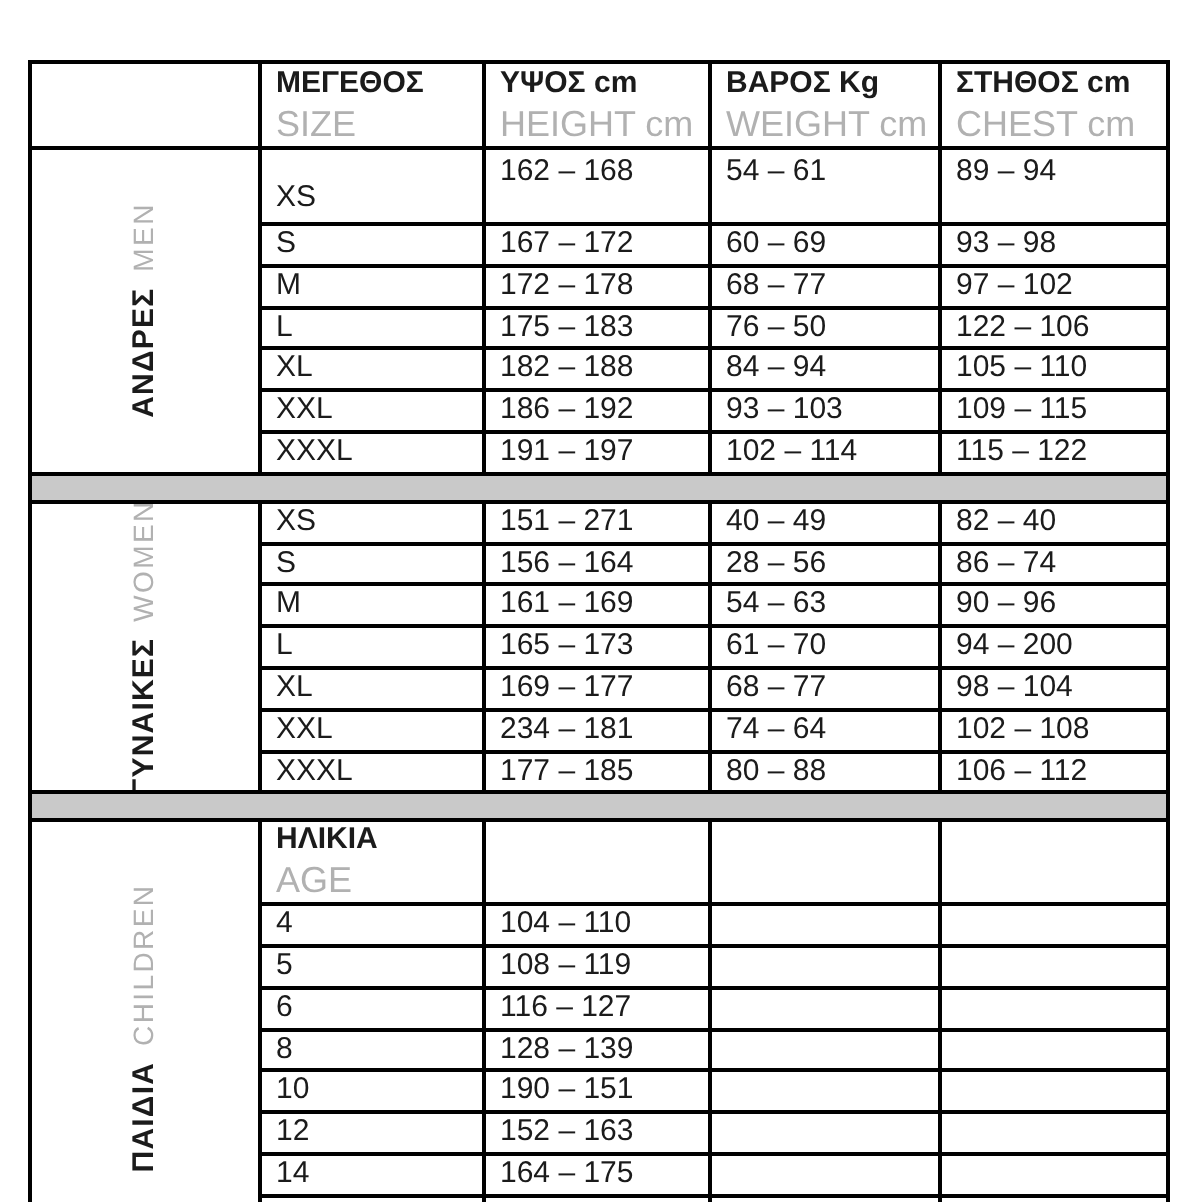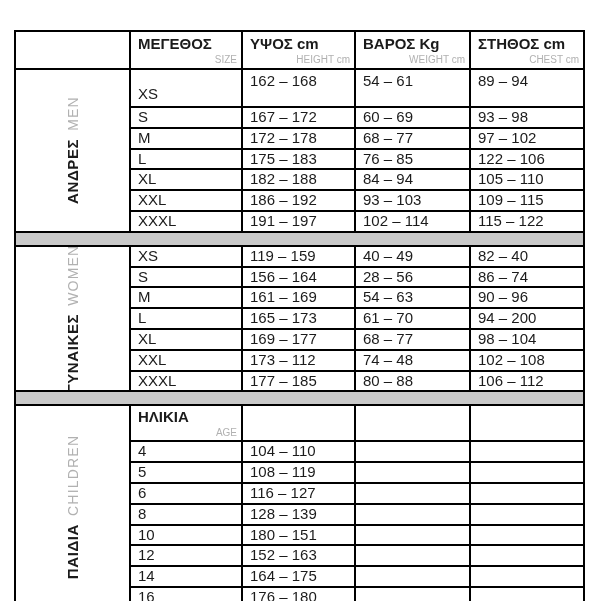--- a/index.html
+++ b/index.html
@@ -52,24 +52,23 @@
     padding: 0;
   }
   .line-el {
     font-weight: 700;
     color: #1b1b1b;
     font-size: 15px;
     display: block;
   }
   .line-en {
     color: #b1b1b1;
-    font-size: 10px;
+    font-size: 18px;
     display: block;
     margin-top: 1px;
-    text-align: right;
   }
   td.group-cell { position: relative; padding: 0; }
   .vlabel {
     position: absolute;
     left: 50%; top: 50%;
     transform: translate(-50%, -50%) rotate(-90deg);
     display: flex;
     align-items: baseline;
     gap: 8px;
     white-space: nowrap;
@@ -138,21 +137,21 @@
         </tr>
         <tr class="data-row">
           <td class="size-cell">M</td>
           <td>172 – 178</td>
           <td>68 – 77</td>
           <td>97 – 102</td>
         </tr>
         <tr class="data-row">
           <td class="size-cell">L</td>
           <td>175 – 183</td>
-          <td>76 – 85</td>
+          <td>76 – 50</td>
           <td>122 – 106</td>
         </tr>
         <tr class="data-row">
           <td class="size-cell">XL</td>
           <td>182 – 188</td>
           <td>84 – 94</td>
           <td>105 – 110</td>
         </tr>
         <tr class="data-row">
           <td class="size-cell">XXL</td>
@@ -170,21 +169,21 @@
           <td colspan="5"></td>
         </tr>
         <tr class="data-row">
           <td class="group-cell" rowspan="7">
             <div class="vlabel">
               <span class="v-el">ΓΥΝΑΙΚΕΣ</span>
               <span class="v-en">WOMEN</span>
             </div>
           </td>
           <td class="size-cell">XS</td>
-          <td>119 – 159</td>
+          <td>151 – 271</td>
           <td>40 – 49</td>
           <td>82 – 40</td>
         </tr>
         <tr class="data-row">
           <td class="size-cell">S</td>
           <td>156 – 164</td>
           <td>28 – 56</td>
           <td>86 – 74</td>
         </tr>
         <tr class="data-row">
@@ -200,22 +199,22 @@
           <td>94 – 200</td>
         </tr>
         <tr class="data-row">
           <td class="size-cell">XL</td>
           <td>169 – 177</td>
           <td>68 – 77</td>
           <td>98 – 104</td>
         </tr>
         <tr class="data-row">
           <td class="size-cell">XXL</td>
-          <td>173 – 112</td>
-          <td>74 – 48</td>
+          <td>234 – 181</td>
+          <td>74 – 64</td>
           <td>102 – 108</td>
         </tr>
         <tr class="data-row">
           <td class="size-cell">XXXL</td>
           <td>177 – 185</td>
           <td>80 – 88</td>
           <td>106 – 112</td>
         </tr>
         <tr class="separator-row">
           <td colspan="5"></td>
@@ -254,21 +253,21 @@
           <td></td>
         </tr>
         <tr class="data-row">
           <td class="size-cell">8</td>
           <td>128 – 139</td>
           <td></td>
           <td></td>
         </tr>
         <tr class="data-row">
           <td class="size-cell">10</td>
-          <td>180 – 151</td>
+          <td>190 – 151</td>
           <td></td>
           <td></td>
         </tr>
         <tr class="data-row">
           <td class="size-cell">12</td>
           <td>152 – 163</td>
           <td></td>
           <td></td>
         </tr>
         <tr class="data-row">

